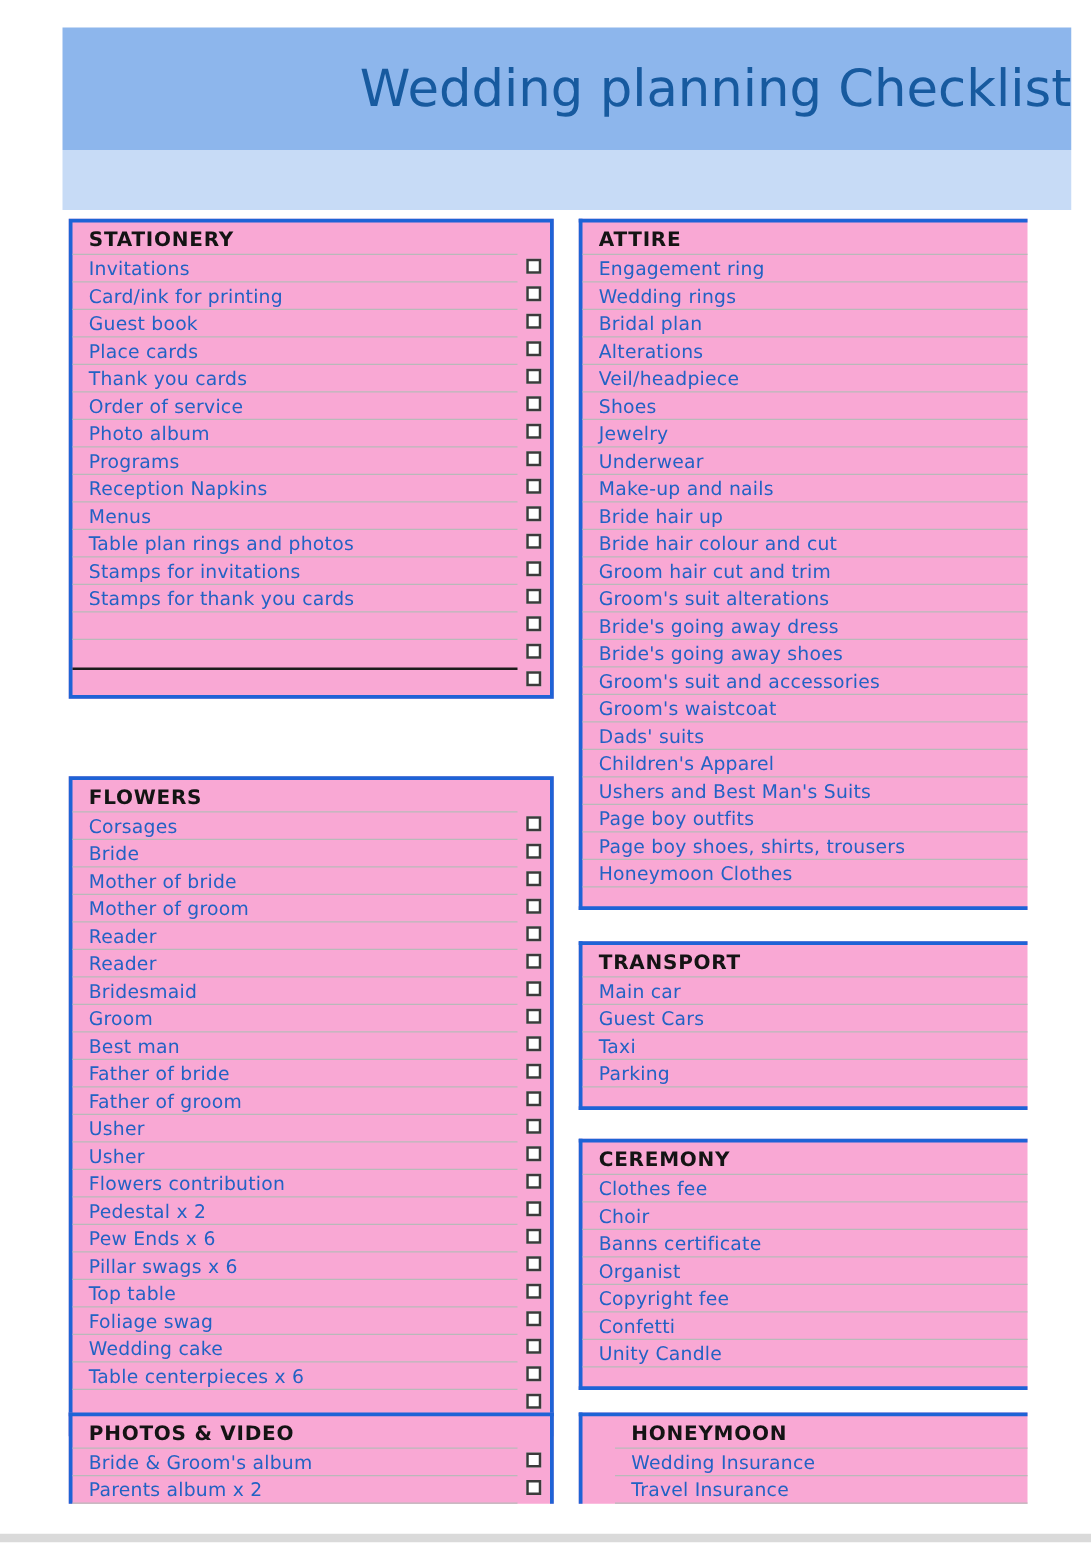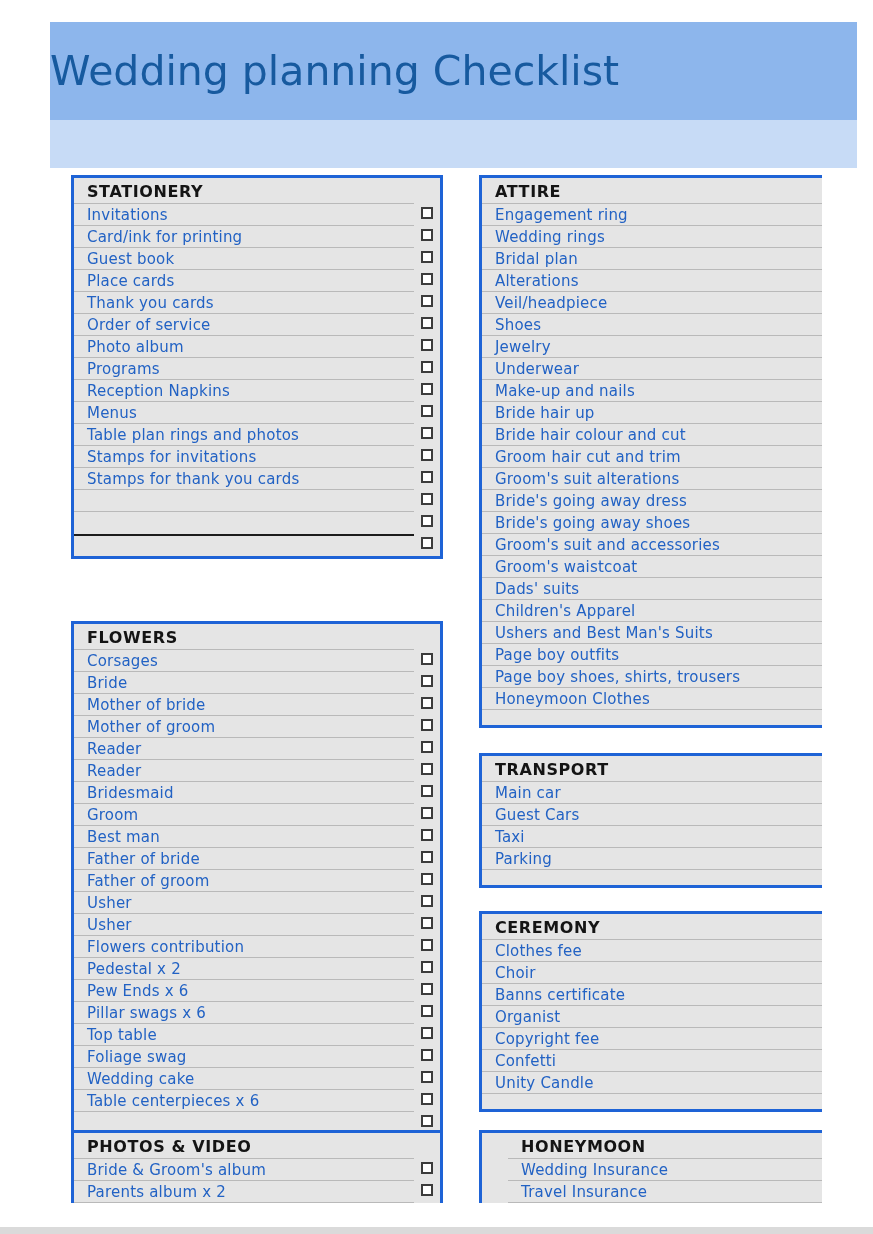--- a/index.html
+++ b/index.html
@@ -8,28 +8,28 @@
     --line:#b9b9b9; --dark-line:#1c1c1c; --checkbox-border:#3b3b3b; --strip:#dadada;
   }
   *{box-sizing:border-box}
   html,body{margin:0;padding:0}
   body{
     width:873px;height:1234px;position:relative;overflow:hidden;background:#ffffff;
     font-family:"DejaVu Sans","Liberation Sans",sans-serif;
   }
   .banner{
     position:absolute;left:50px;top:22px;width:807px;height:98px;
-    background:var(--banner);display:flex;align-items:center;justify-content:flex-start;
+    background:var(--banner);display:flex;align-items:center;justify-content:flex-end;
   }
   .banner-title{font-size:41px;color:var(--title-text);letter-spacing:0px;white-space:nowrap}
   .subband{position:absolute;left:50px;top:120px;width:807px;height:48px;background:var(--banner-light)}
   .col{position:absolute;top:0;height:1234px}
   .col-left{left:55px;width:388px}
   .col-right{left:463px;width:359px}
-  .panel{position:absolute;left:16px;right:0;background:#e5e5e5;border:3px solid var(--panel-border)}
+  .panel{position:absolute;left:0;right:0;background:#f9a8d4;border:3px solid var(--panel-border)}
   .panel.rightside{border-right:none}
   .panel.cut{border-bottom:none}
   .hdr{
     position:relative;height:26px;line-height:28px;padding-left:13px;
     font-weight:bold;font-size:16px;color:var(--header-text);letter-spacing:.6px;white-space:nowrap;
   }
   .row{position:relative;height:22px;line-height:22px}
   .row.shortempty{height:15px}
   .row.blank{height:12px}
   .lbl{

